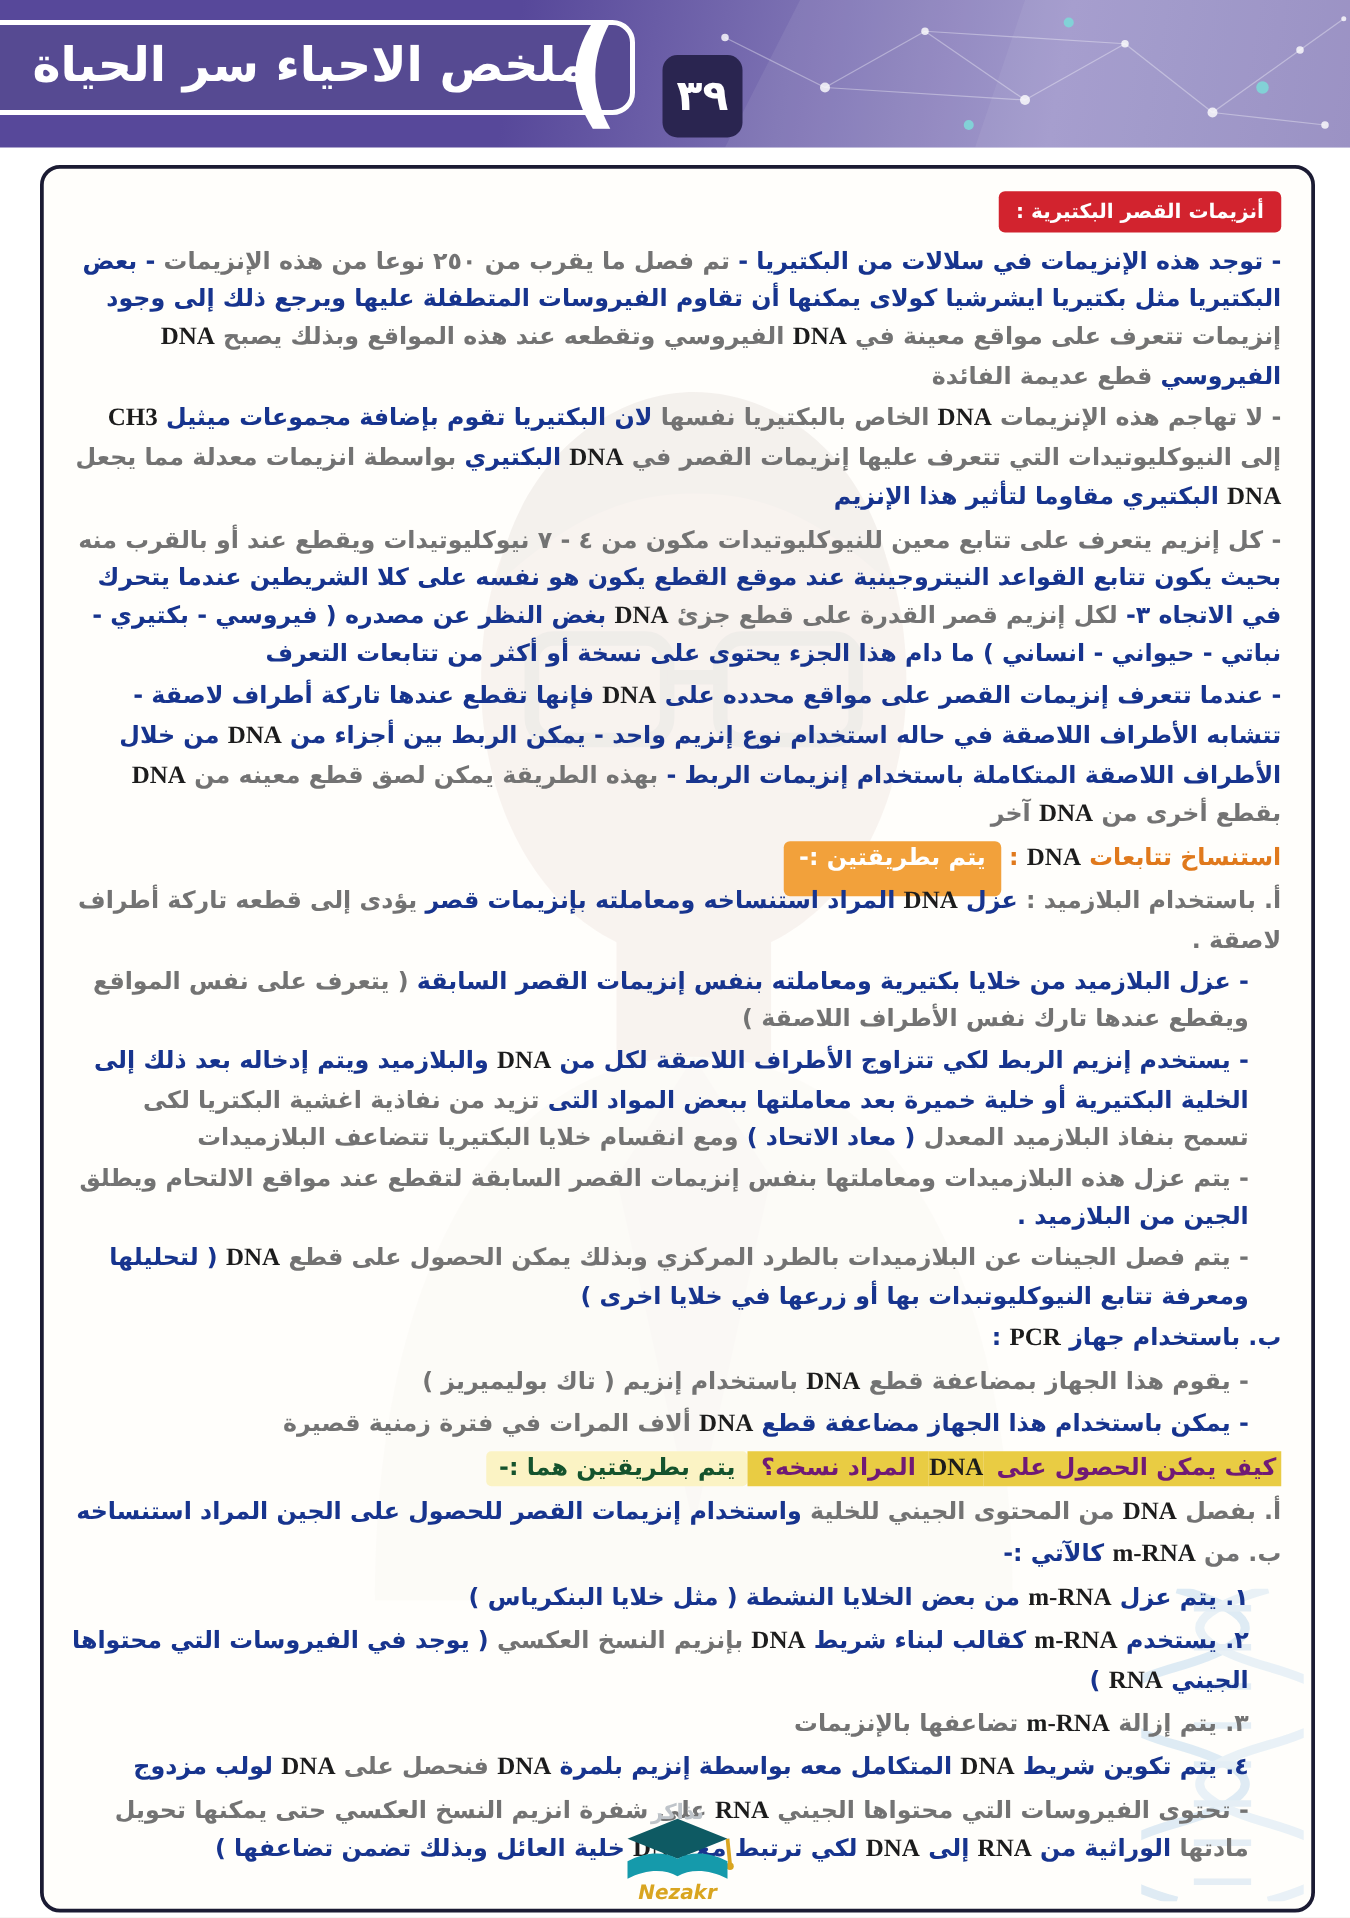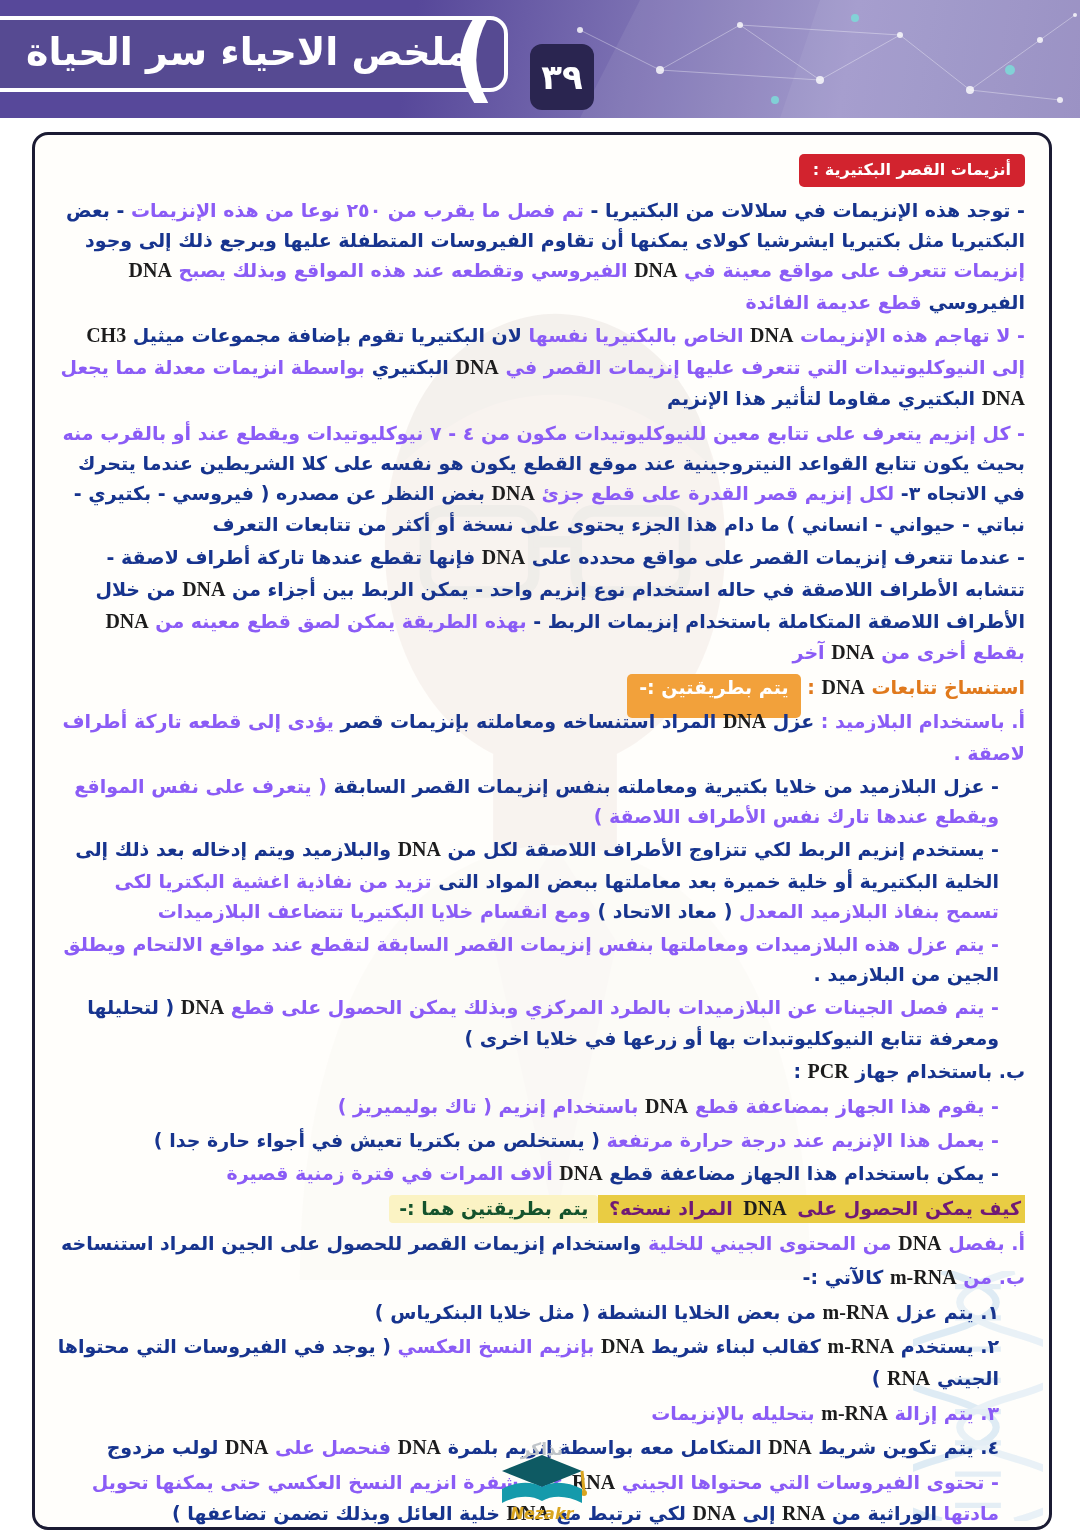--- a/index.html
+++ b/index.html
@@ -50,21 +50,21 @@
     font-size:19px;font-weight:700;line-height:1.58;color:#17348e;
   }
   .block{margin:3px 0;}
   .indent-1{padding-right:26px;}
   .kind-badge{margin:2px 0 8px 0;}
   .badge-red{
     display:inline-block;background:#d2232e;color:#ffffff;
     font-size:16px;padding:3px 14px 5px 14px;border-radius:5px;
   }
   .seg-b{color:#17348e;}
-  .seg-r{color:#8b5cf6;text-align:center;}
+  .seg-r{color:#737373;text-align:center;}
   .seg-k{color:#1c1c1c;font-family:"Liberation Serif", serif;font-size:20px;}
   .seg-o{color:#e0791c;}
   .seg-w{color:#ffffff;}
   .seg-hlo{background:#f2a13b;color:#ffffff;padding:2px 12px 20px 12px;border-radius:5px;}
   .seg-hly{background:#e9cc43;color:#701a75;padding:2px 4px 4px 4px;}
   .seg-hlyk{background:#e9cc43;color:#1c1c1c;font-family:"Liberation Serif", serif;font-size:20px;padding:2px 0 4px 0;}
   .seg-hlo2{background:#fbf3c4;color:#14532d;padding:2px 10px 4px 10px;border-radius:4px;}
   
   .logo{
     position:absolute;left:50%;bottom:4px;transform:translateX(-50%);
@@ -156,28 +156,27 @@
         <div class="block kind-p"><span class="seg-r">-  كل إنزيم يتعرف على تتابع معين للنيوكليوتيدات مكون من ٤ - ٧ نيوكليوتيدات ويقطع عند أو بالقرب منه </span><span class="seg-b">بحيث يكون تتابع القواعد النيتروجينية عند موقع القطع يكون هو نفسه على كلا الشريطين عندما يتحرك في الاتجاه ٣- </span><span class="seg-r">لكل إنزيم قصر القدرة على قطع جزئ </span><span class="seg-k">DNA</span><span class="seg-b"> بغض النظر عن مصدره ( فيروسي - بكتيري - نباتي - حيواني - انساني )</span><span class="seg-b">   ما دام هذا الجزء يحتوى على نسخة أو أكثر من تتابعات التعرف</span></div>
         <div class="block kind-p"><span class="seg-b">-  عندما تتعرف إنزيمات القصر على مواقع محدده على </span><span class="seg-k">DNA</span><span class="seg-b"> فإنها تقطع عندها تاركة أطراف لاصقة - تتشابه الأطراف اللاصقة في حاله استخدام نوع إنزيم واحد - يمكن الربط بين أجزاء من </span><span class="seg-k">DNA</span><span class="seg-b"> من خلال الأطراف اللاصقة المتكاملة باستخدام إنزيمات الربط - </span><span class="seg-r">بهذه الطريقة يمكن لصق قطع معينه من </span><span class="seg-k">DNA</span><span class="seg-r"> بقطع أخرى من </span><span class="seg-k">DNA</span><span class="seg-r"> آخر</span></div>
         <div class="block kind-p"><span class="seg-o">استنساخ تتابعات </span><span class="seg-k">DNA</span><span class="seg-o"> :  </span><span class="seg-hlo"> يتم بطريقتين :- </span></div>
         <div class="block kind-p"><span class="seg-r">أ.  باستخدام البلازميد : </span><span class="seg-b">عزل </span><span class="seg-k">DNA</span><span class="seg-b"> المراد استنساخه ومعاملته بإنزيمات قصر </span><span class="seg-r">يؤدى إلى قطعه تاركة أطراف لاصقة .</span></div>
         <div class="block kind-p indent-1"><span class="seg-b">-  عزل البلازميد من خلايا بكتيرية ومعاملته بنفس إنزيمات القصر السابقة </span><span class="seg-r">( يتعرف على نفس المواقع ويقطع عندها تارك نفس الأطراف اللاصقة )</span></div>
         <div class="block kind-p indent-1"><span class="seg-b">-  يستخدم إنزيم الربط لكي تتزاوج الأطراف اللاصقة لكل من </span><span class="seg-k">DNA</span><span class="seg-b"> والبلازميد ويتم إدخاله بعد ذلك إلى الخلية البكتيرية أو خلية خميرة بعد معاملتها ببعض المواد التى </span><span class="seg-r">تزيد من نفاذية اغشية البكتريا لكى تسمح بنفاذ البلازميد المعدل </span><span class="seg-b">( معاد الاتحاد )</span><span class="seg-r"> ومع انقسام خلايا البكتيريا تتضاعف البلازميدات</span></div>
         <div class="block kind-p indent-1"><span class="seg-r">-  يتم عزل هذه البلازميدات ومعاملتها بنفس إنزيمات القصر السابقة لتقطع عند مواقع الالتحام ويطلق </span><span class="seg-b">الجين من البلازميد .</span></div>
         <div class="block kind-p indent-1"><span class="seg-r">-  يتم فصل الجينات عن البلازميدات بالطرد المركزي وبذلك يمكن الحصول على قطع </span><span class="seg-k">DNA</span><span class="seg-b"> ( لتحليلها ومعرفة تتابع النيوكليوتبدات بها أو زرعها في خلايا اخرى )</span></div>
         <div class="block kind-p"><span class="seg-b">ب.  باستخدام جهاز </span><span class="seg-k">PCR</span><span class="seg-b"> :</span></div>
         <div class="block kind-p indent-1"><span class="seg-r">-  يقوم هذا الجهاز بمضاعفة قطع </span><span class="seg-k">DNA</span><span class="seg-r"> باستخدام إنزيم ( تاك بوليميريز )</span></div>
-        <div class="block kind-p indent-1"><span class="seg-r">-  يعمل هذا الإنزيم عند درجة حرارة مرتفعة </span><span class="seg-b">( يستخلص من بكتريا تعيش في أجواء حارة جدا )</span></div>
         <div class="block kind-p indent-1"><span class="seg-b">-  يمكن باستخدام هذا الجهاز مضاعفة قطع </span><span class="seg-k">DNA</span><span class="seg-r"> ألاف المرات في فترة زمنية قصيرة</span></div>
         <div class="block kind-p"><span class="seg-hly"> كيف يمكن الحصول على </span><span class="seg-hlyk">DNA</span><span class="seg-hly"> المراد نسخه؟ </span><span class="seg-hlo2">  يتم بطريقتين هما :-</span></div>
         <div class="block kind-p"><span class="seg-r">أ.  بفصل </span><span class="seg-k">DNA</span><span class="seg-r"> من المحتوى الجيني للخلية </span><span class="seg-b">واستخدام إنزيمات القصر للحصول على الجين المراد استنساخه</span></div>
         <div class="block kind-p"><span class="seg-r">ب.  من </span><span class="seg-k">m-RNA</span><span class="seg-b"> كالآتي :-</span></div>
         <div class="block kind-p indent-1"><span class="seg-b">١. يتم عزل </span><span class="seg-k">m-RNA</span><span class="seg-b"> من بعض الخلايا النشطة ( مثل خلايا البنكرياس )</span></div>
         <div class="block kind-p indent-1"><span class="seg-b">٢. يستخدم </span><span class="seg-k">m-RNA</span><span class="seg-b"> كقالب لبناء شريط </span><span class="seg-k">DNA</span><span class="seg-r"> بإنزيم النسخ العكسي </span><span class="seg-b">( يوجد في الفيروسات التي محتواها الجيني </span><span class="seg-k">RNA</span><span class="seg-b"> )</span></div>
-        <div class="block kind-p indent-1"><span class="seg-r">٣. يتم إزالة </span><span class="seg-k">m-RNA</span><span class="seg-r"> بتحليله بالإنزيمات</span></div>
+        <div class="block kind-p indent-1"><span class="seg-r">٣. يتم إزالة </span><span class="seg-k">m-RNA</span><span class="seg-r"> تضاعفها بالإنزيمات</span></div>
         <div class="block kind-p indent-1"><span class="seg-b">٤. يتم تكوين شريط </span><span class="seg-k">DNA</span><span class="seg-b"> المتكامل معه بواسطة إنزيم بلمرة </span><span class="seg-k">DNA</span><span class="seg-r">  فنحصل على </span><span class="seg-k">DNA</span><span class="seg-b">  لولب مزدوج</span></div>
         <div class="block kind-p indent-1"><span class="seg-r">-  تحتوى الفيروسات التي محتواها الجيني </span><span class="seg-k">RNA</span><span class="seg-r"> على شفرة انزيم النسخ العكسي حتى يمكنها تحويل مادتها </span><span class="seg-b">الوراثية من </span><span class="seg-k">RNA</span><span class="seg-b"> إلى </span><span class="seg-k">DNA</span><span class="seg-b"> لكي ترتبط مع </span><span class="seg-k">DNA</span><span class="seg-b"> خلية العائل وبذلك تضمن تضاعفها )</span></div>
       </div>
 
     <div class="logo">
       <svg viewBox="0 0 140 84" width="140" height="84">
         <text x="70" y="16" fill="#bfc4c9" font-size="17" font-weight="bold" text-anchor="middle">نذاكر</text>
         <polygon points="70,16 110,32 70,48 30,32" fill="#0e5a63"></polygon>
         <line x1="110" y1="32" x2="112" y2="52" stroke="#d9a520" stroke-width="3"></line>
         <circle cx="112" cy="54" r="3" fill="#d9a520"></circle>

